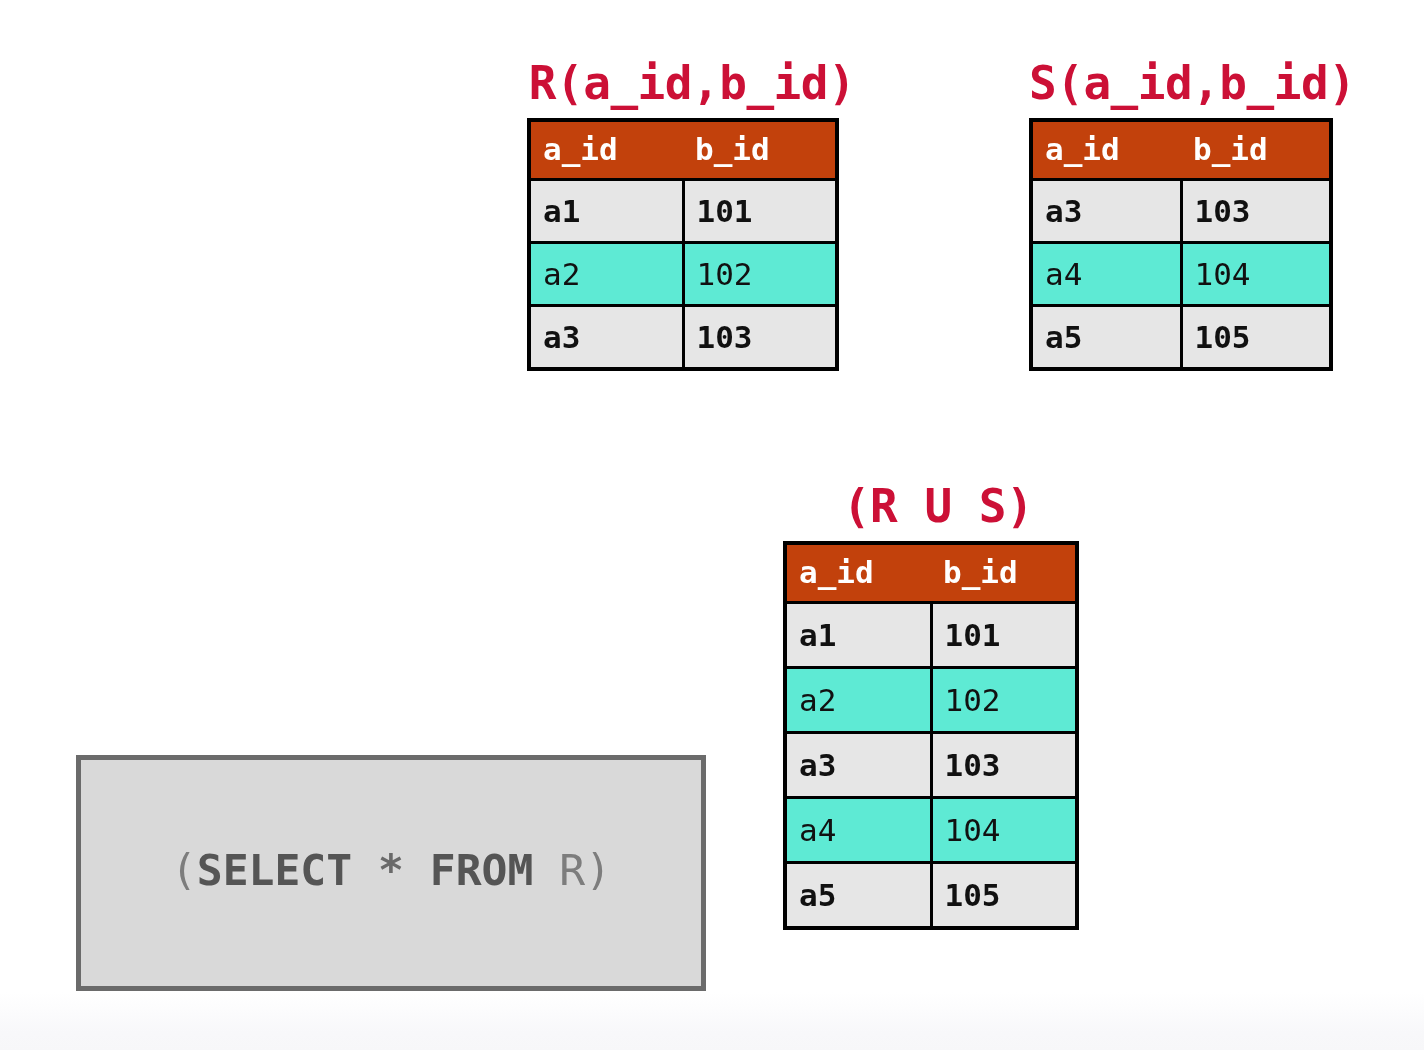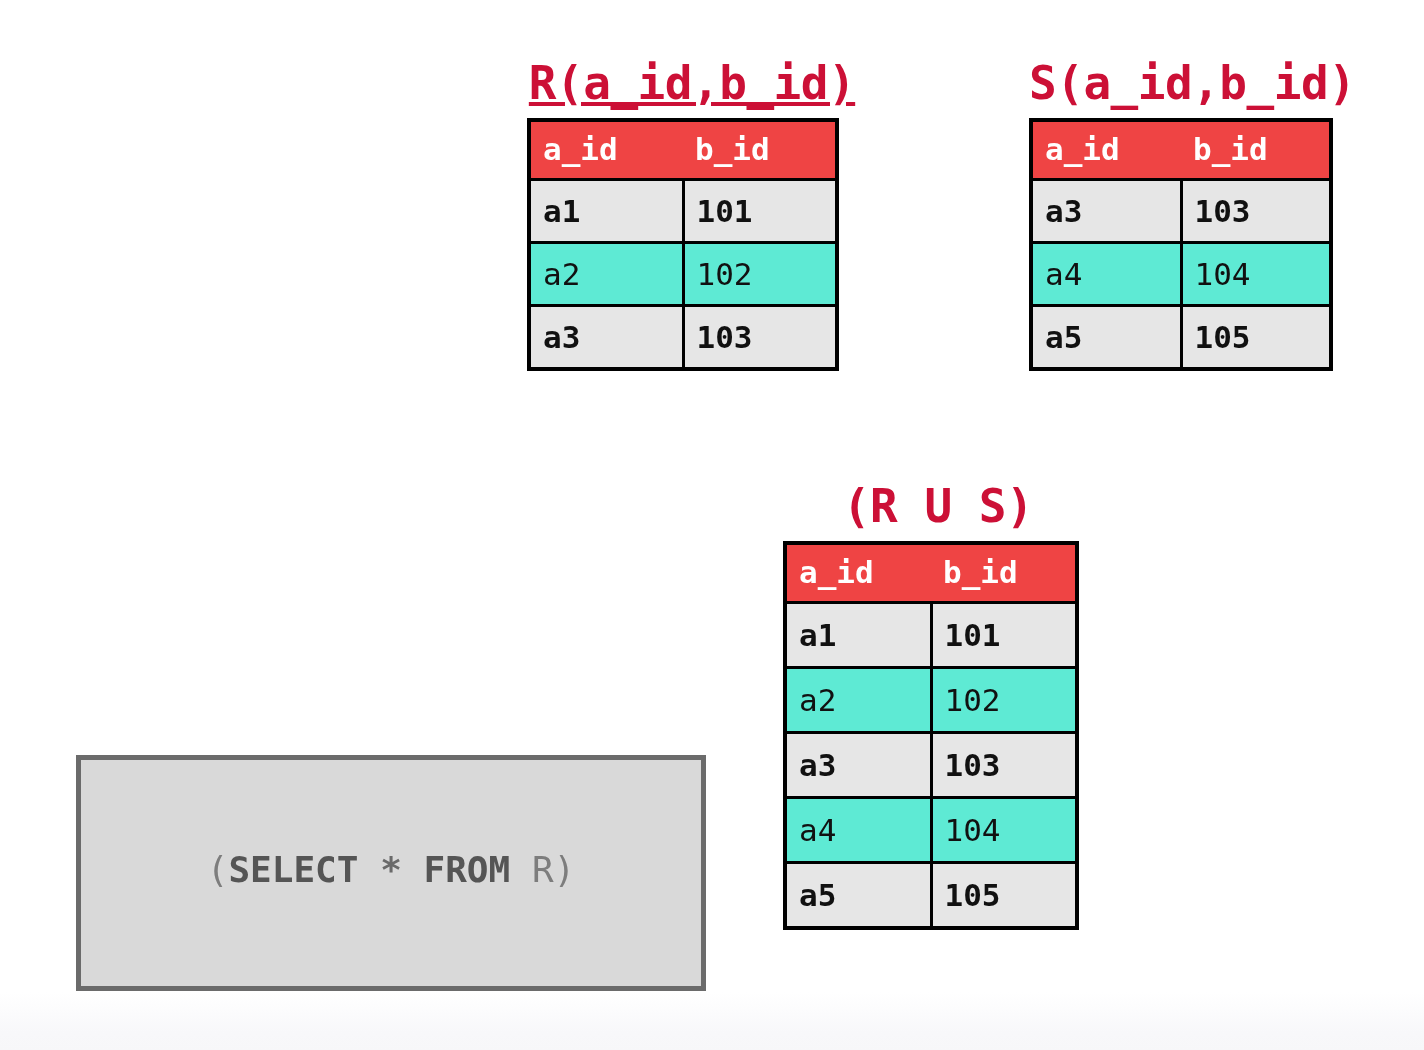--- a/index.html
+++ b/index.html
@@ -42,21 +42,21 @@
     white-space: nowrap;
     margin: 0 0 12px 0;
   }
   table.rel {
     border-collapse: collapse;
     table-layout: fixed;
     background: #ffffff;
     border: 4px solid #000000;
   }
   table.rel th {
-    background: #ef4444;
+    background: #c2410c;
     color: #ffffff;
     font-weight: bold;
     font-size: 31px;
     text-align: left;
     padding: 9px 10px 11px 12px;
     border: none;
     letter-spacing: 0px;
     white-space: nowrap;
   }
   table.rel td {
@@ -75,21 +75,21 @@
   
   #table-r    .col-a { width: 154px; }
   #table-r    .col-b { width: 154px; }
   #table-s    .col-a { width: 150px; }
   #table-s    .col-b { width: 150px; }
   #table-rus  .col-a { width: 146px; }
   #table-rus  .col-b { width: 146px; }
 
   
   #block-r   { left: 527px; top: 60px;  }
-  #block-r   .table-title { width: 330px; text-decoration: underline; }
+  #block-r   .table-title { width: 330px; }
   #block-s   { left: 1029px; top: 60px; }
   #block-s   .table-title { width: 322px; }
   #block-rus { left: 783px; top: 483px; }
   #block-rus .table-title { width: 310px; }
   #block-rus table.rel td { padding-top: 13px; padding-bottom: 13px; }
 
   
   #sql-box {
     position: absolute;
     left: 76px;
@@ -99,21 +99,21 @@
     box-sizing: border-box;
     background: #d9d9d9;
     border: 5px solid #6b6b6b;
     display: flex;
     flex-direction: column;
     justify-content: center;
     align-items: center;
     padding: 4px 0 10px 0;
   }
   .sql-line {
-    font-size: 36px;
+    font-size: 43px;
     line-height: 1.32;
     white-space: pre;
     text-align: center;
   }
   .tok-punct  { color: #7d7d7d; font-weight: normal; }
   .tok-kw     { color: #555555; font-weight: bold; }
   .tok-star   { color: #6a6a6a; font-weight: bold; }
   .tok-ident  { color: #7d7d7d; font-weight: normal; }
   .tok-union  { color: #cc0033; font-weight: bold; letter-spacing: 0px; }
   .sql-line.union-line { font-size: 38px; line-height: 1.45; }

